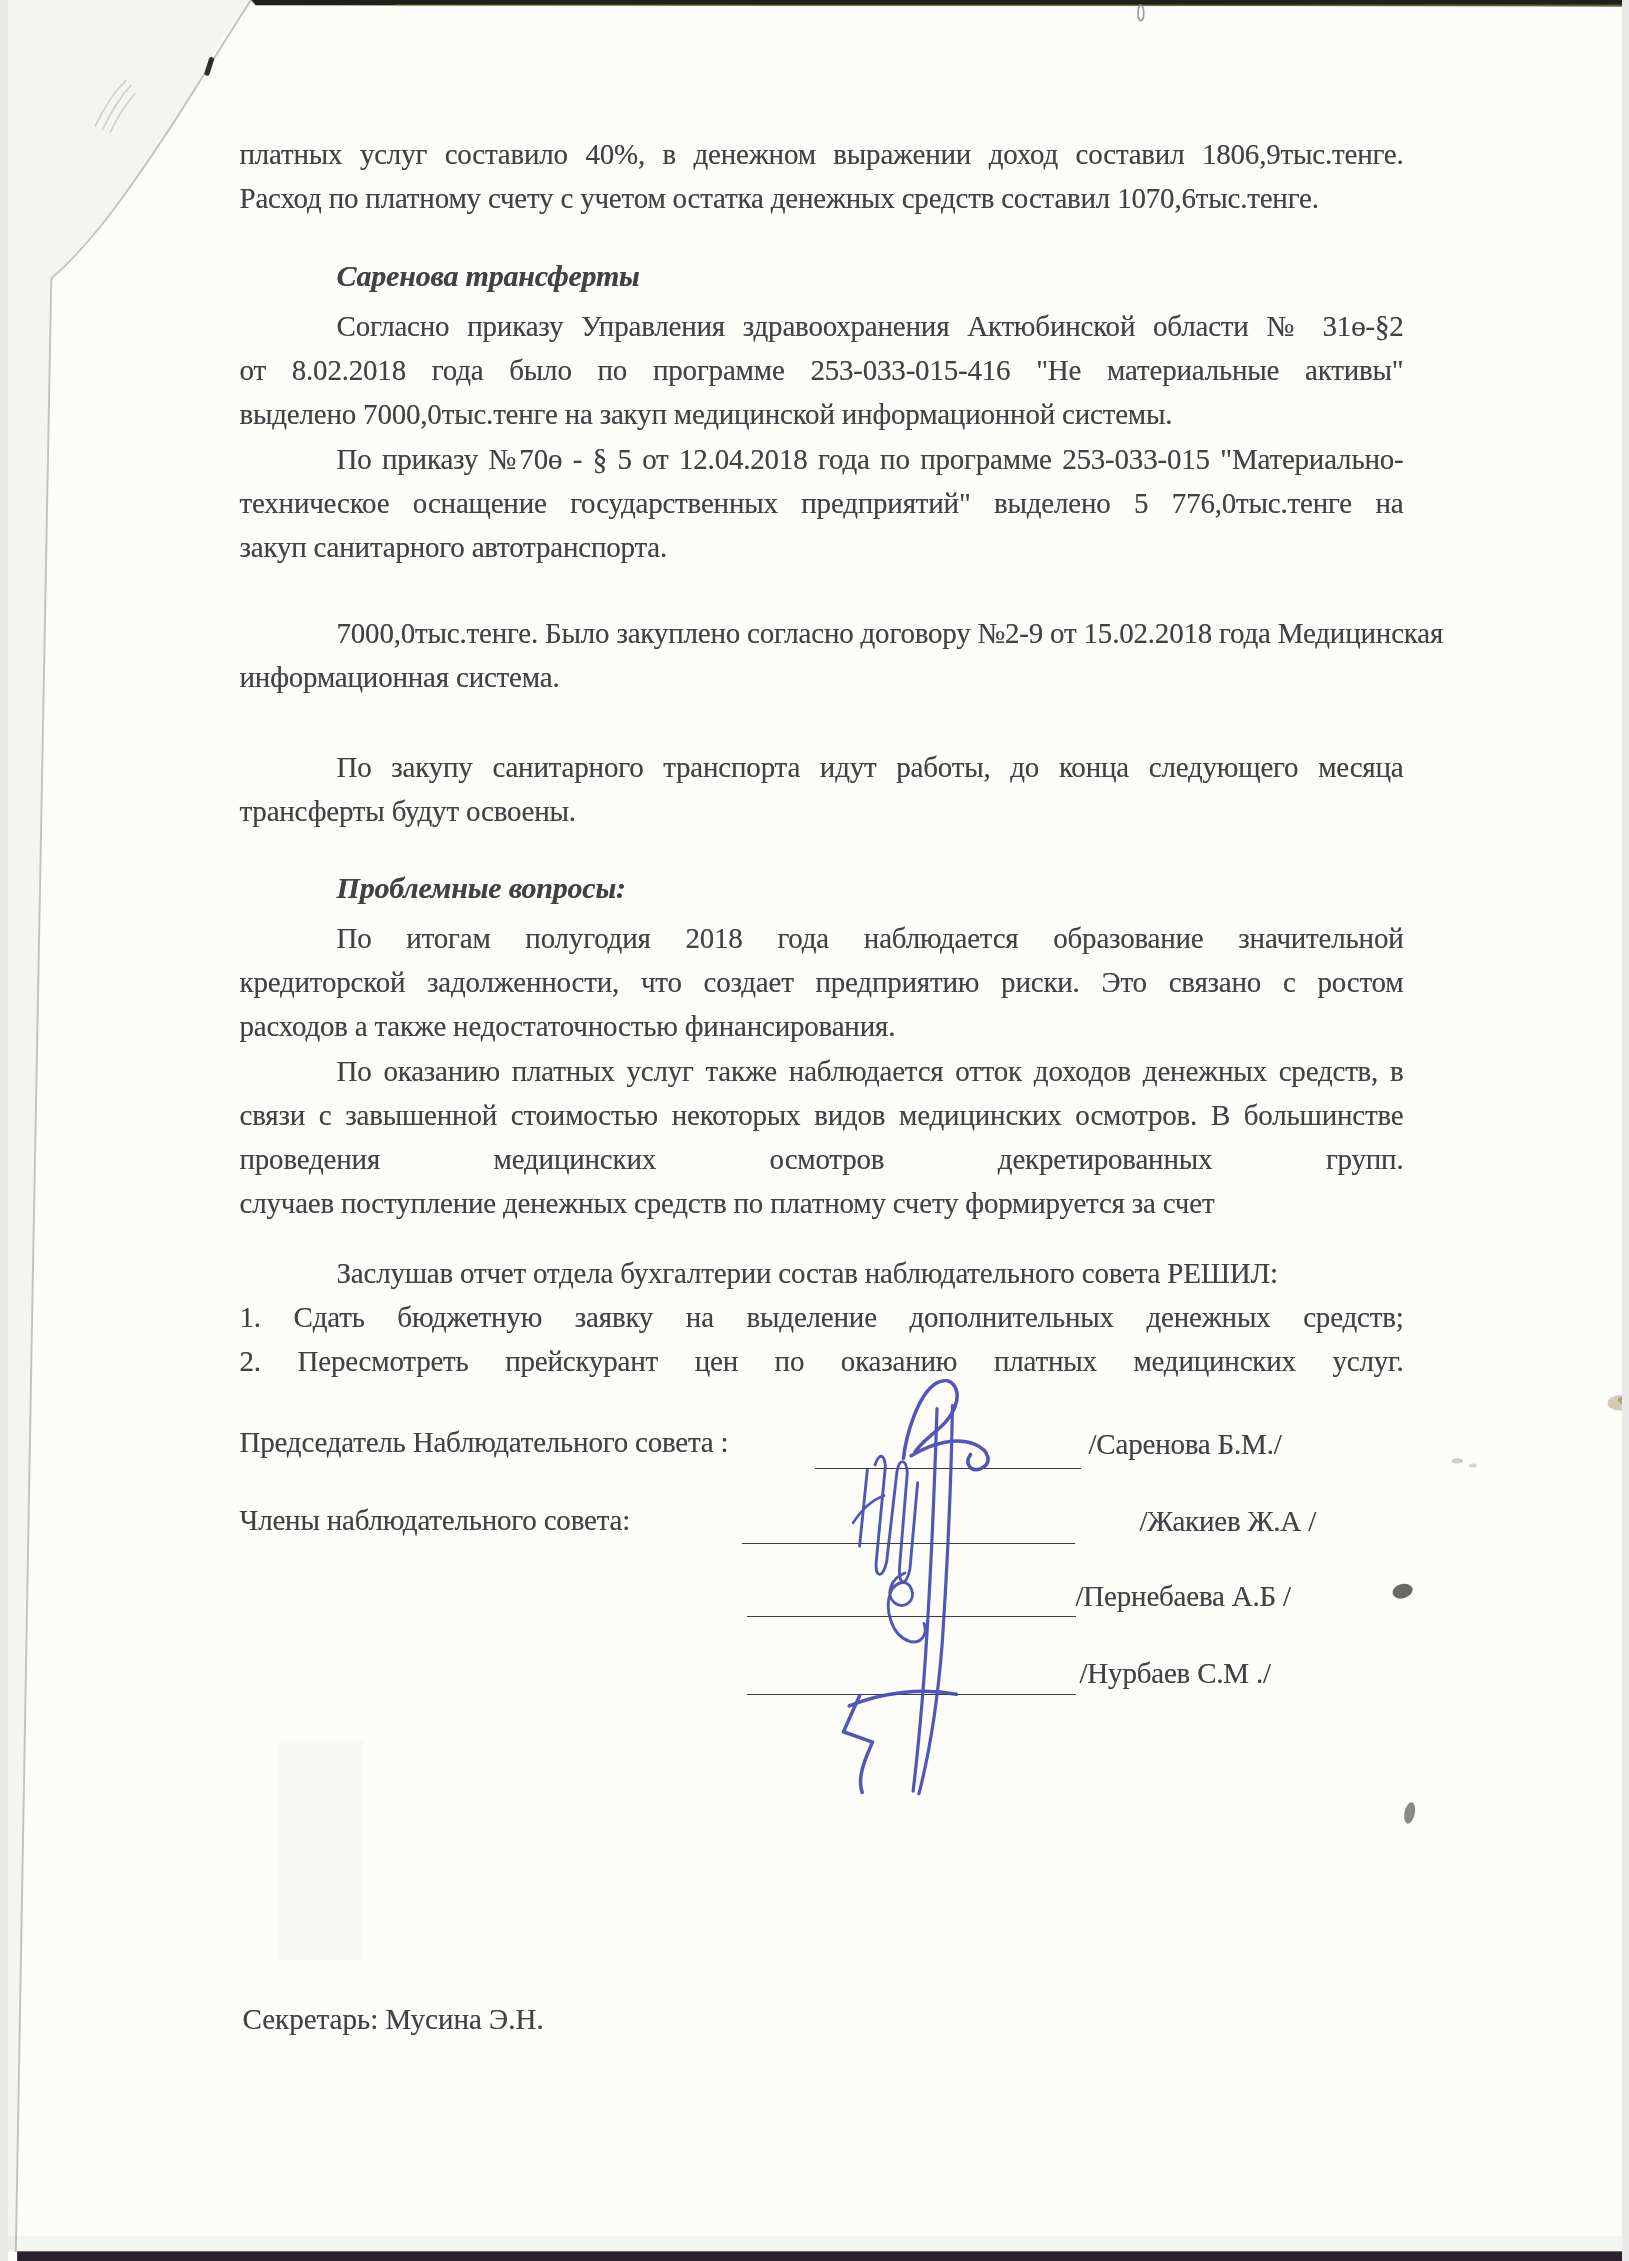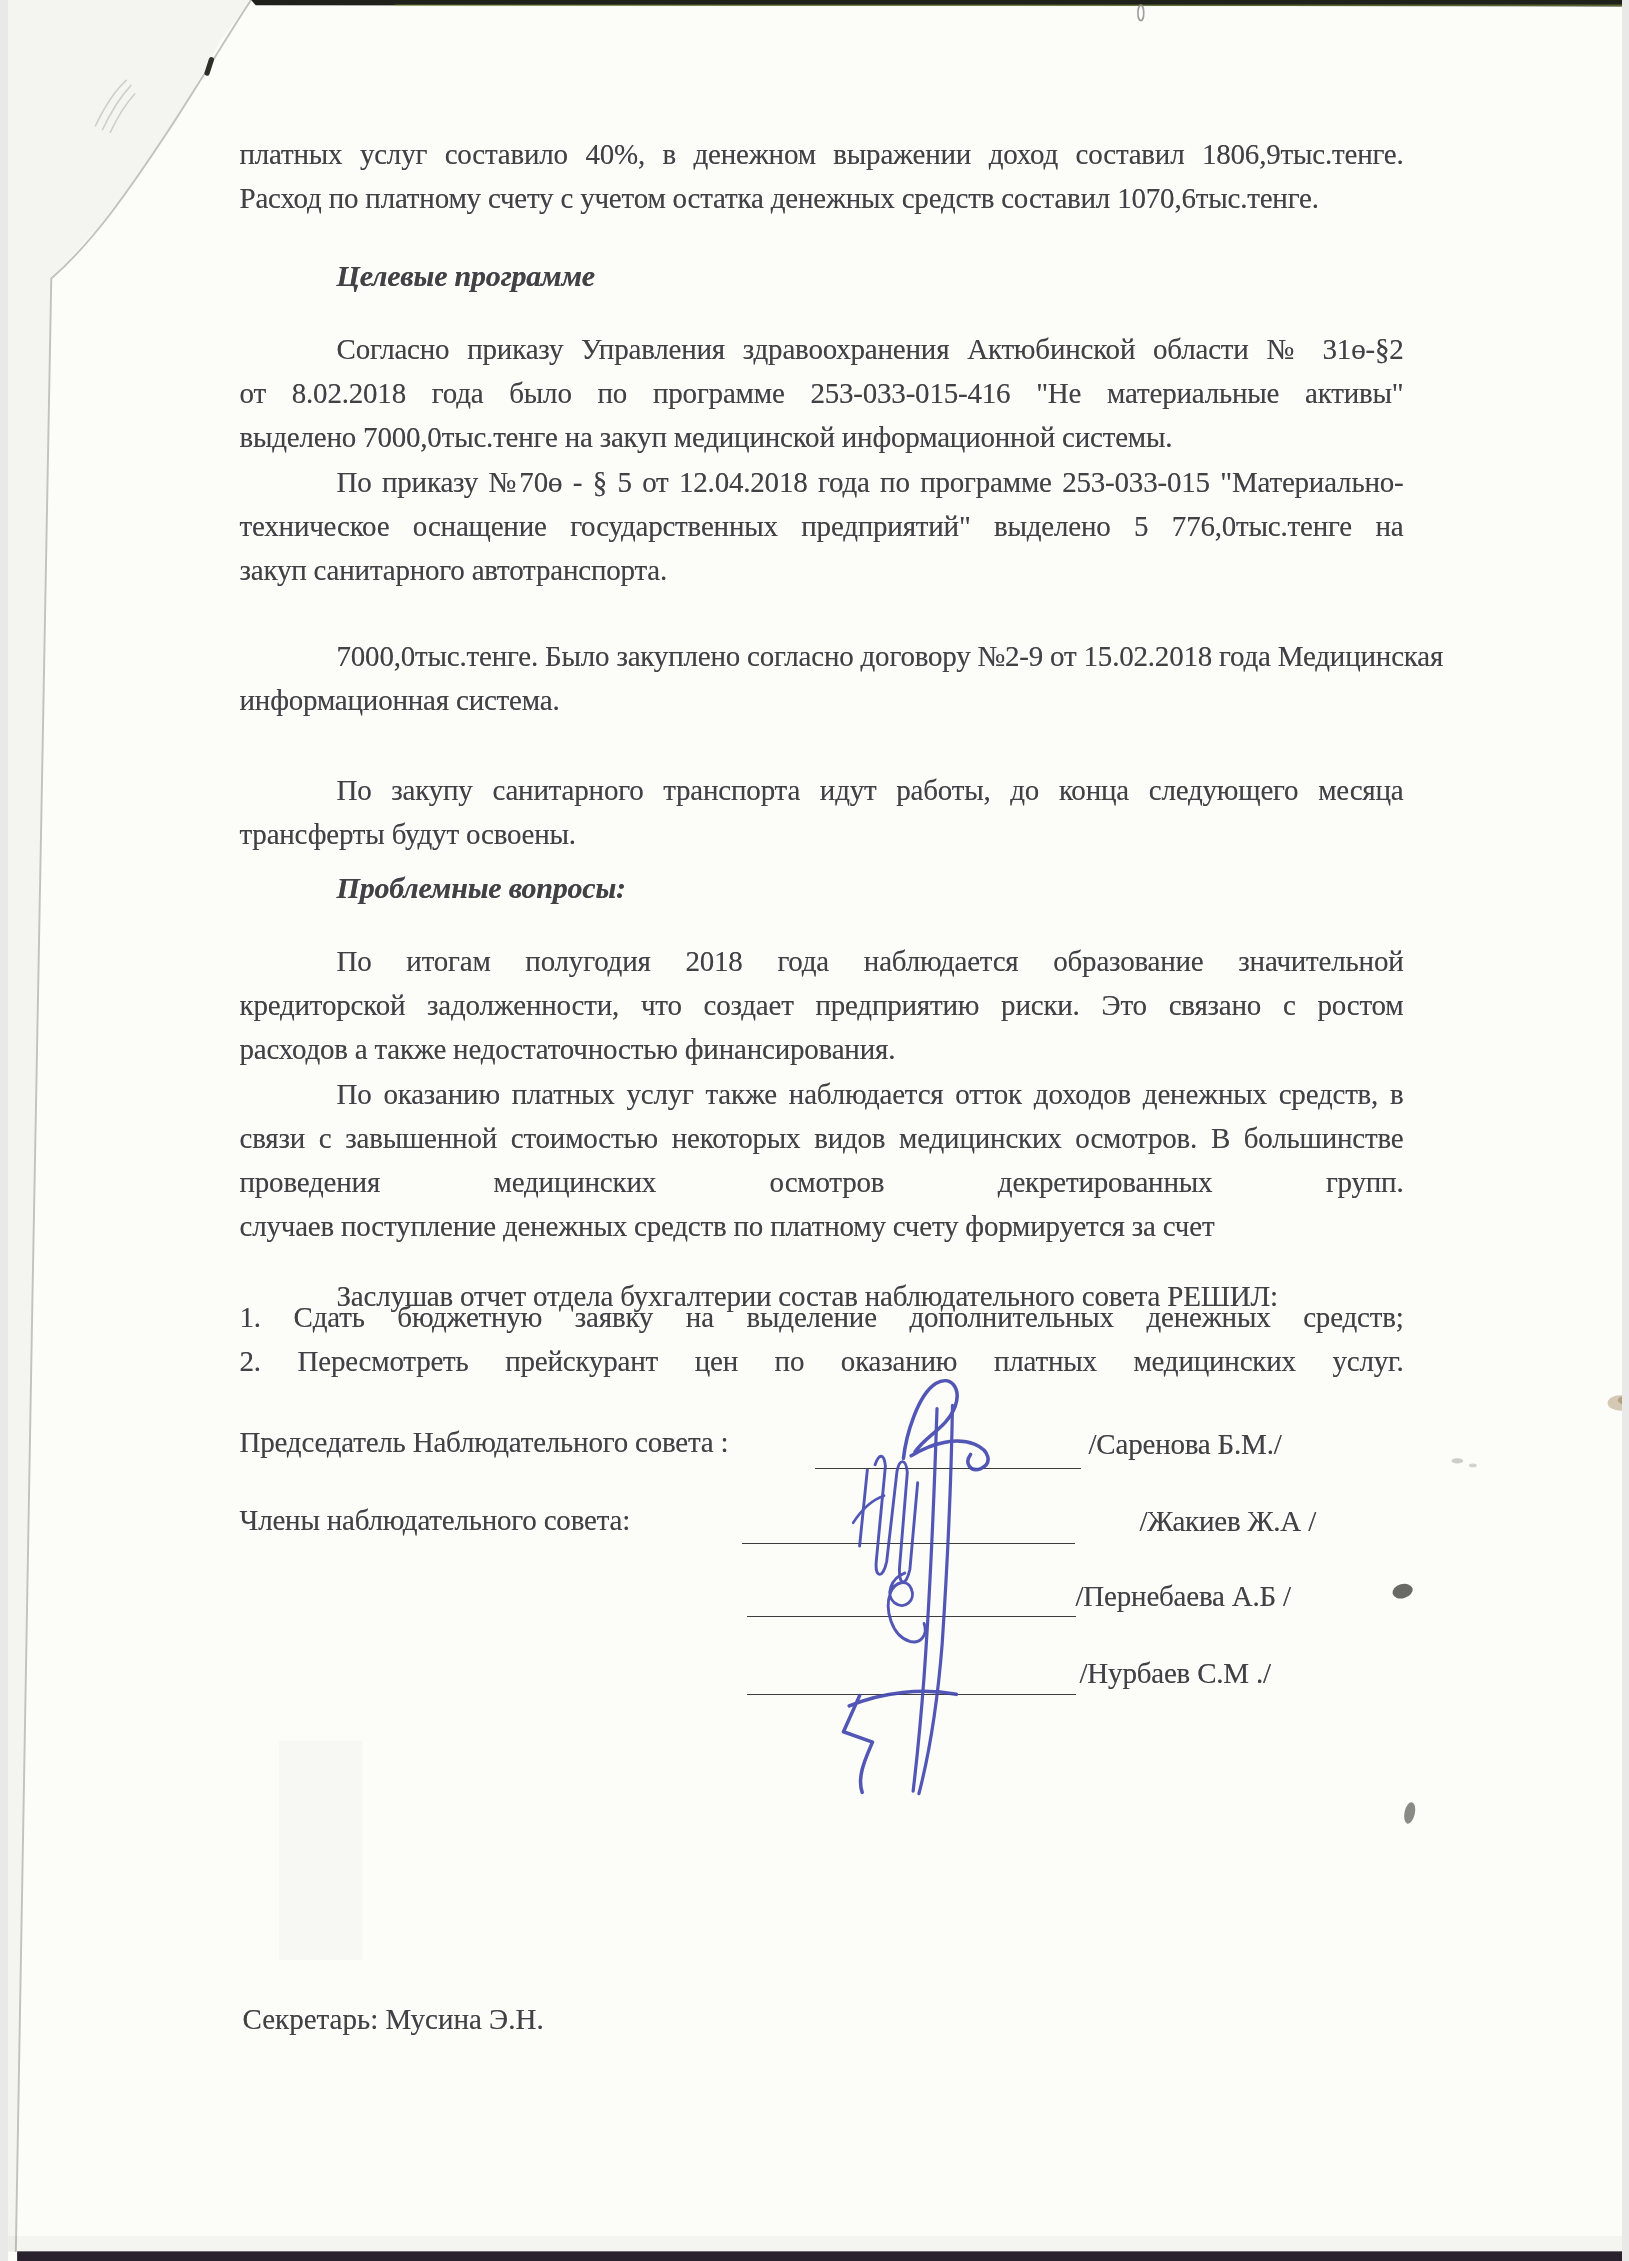--- a/index.html
+++ b/index.html
@@ -12,21 +12,21 @@
   
   .para{
     position:absolute;left:232px;width:1164px;
     font-size:29px;line-height:44px;letter-spacing:-0.2px;
     text-shadow:0 0 0.6px rgba(60,60,66,.5);
     z-index:2;
   }
   .ln{white-space:nowrap;text-align:justify;text-align-last:justify;}
   .para .ln:last-child{text-align-last:left;}
   .para.jall .ln:last-child{text-align-last:justify;}
-  .para.indent .ln:first-child{text-indent:97px;margin-top:23px;}
+  .para.indent .ln:first-child{text-indent:97px;}
   .heading{
     position:absolute;left:329px;
     font-size:30px;font-weight:bold;font-style:italic;
     letter-spacing:-0.2px;white-space:nowrap;
     text-shadow:0 0 0.6px rgba(50,50,55,.55);
     z-index:2;
   }
   .sig-label,.sig-name{
     position:absolute;font-size:29px;letter-spacing:-0.2px;white-space:nowrap;
     text-shadow:0 0 0.6px rgba(60,60,66,.5);z-index:2;
@@ -73,21 +73,21 @@
     <ellipse cx="2521" cy="2406" rx="7" ry="8" fill="#565650" opacity="0.9"></ellipse>
     <ellipse cx="2174" cy="2812" rx="8" ry="17" fill="#6e6e68" opacity="0.8" transform="rotate(12 2174 2812)"></ellipse>
     <rect x="420" y="2700" width="130" height="340" fill="#8a8a84" opacity="0.04"></rect>
   </svg>
 
   <div class="para" style="top:132px">
       <div class="ln">платных услуг составило 40%, в денежном выражении доход составил 1806,9тыс.тенге.</div>
       <div class="ln">Расход по платному счету с учетом остатка денежных средств составил 1070,6тыс.тенге.</div>
     </div>
 
-  <div class="heading" style="top:259px">Целевые программе</div>
+  <div class="heading" style="top:259px">Саренова трансферты</div>
 
   <div class="para indent" style="top:304px">
       <div class="ln">Согласно приказу Управления здравоохранения Актюбинской области № 31ө-§2</div>
       <div class="ln">от 8.02.2018 года было по программе 253-033-015-416 "Не материальные активы"</div>
       <div class="ln">выделено 7000,0тыс.тенге на закуп медицинской информационной системы.</div>
     </div>
 
   <div class="para indent" style="top:437px">
       <div class="ln">По приказу №70ө - § 5 от 12.04.2018 года по программе 253-033-015 "Материально-</div>
       <div class="ln">техническое оснащение государственных предприятий" выделено 5 776,0тыс.тенге на</div>

